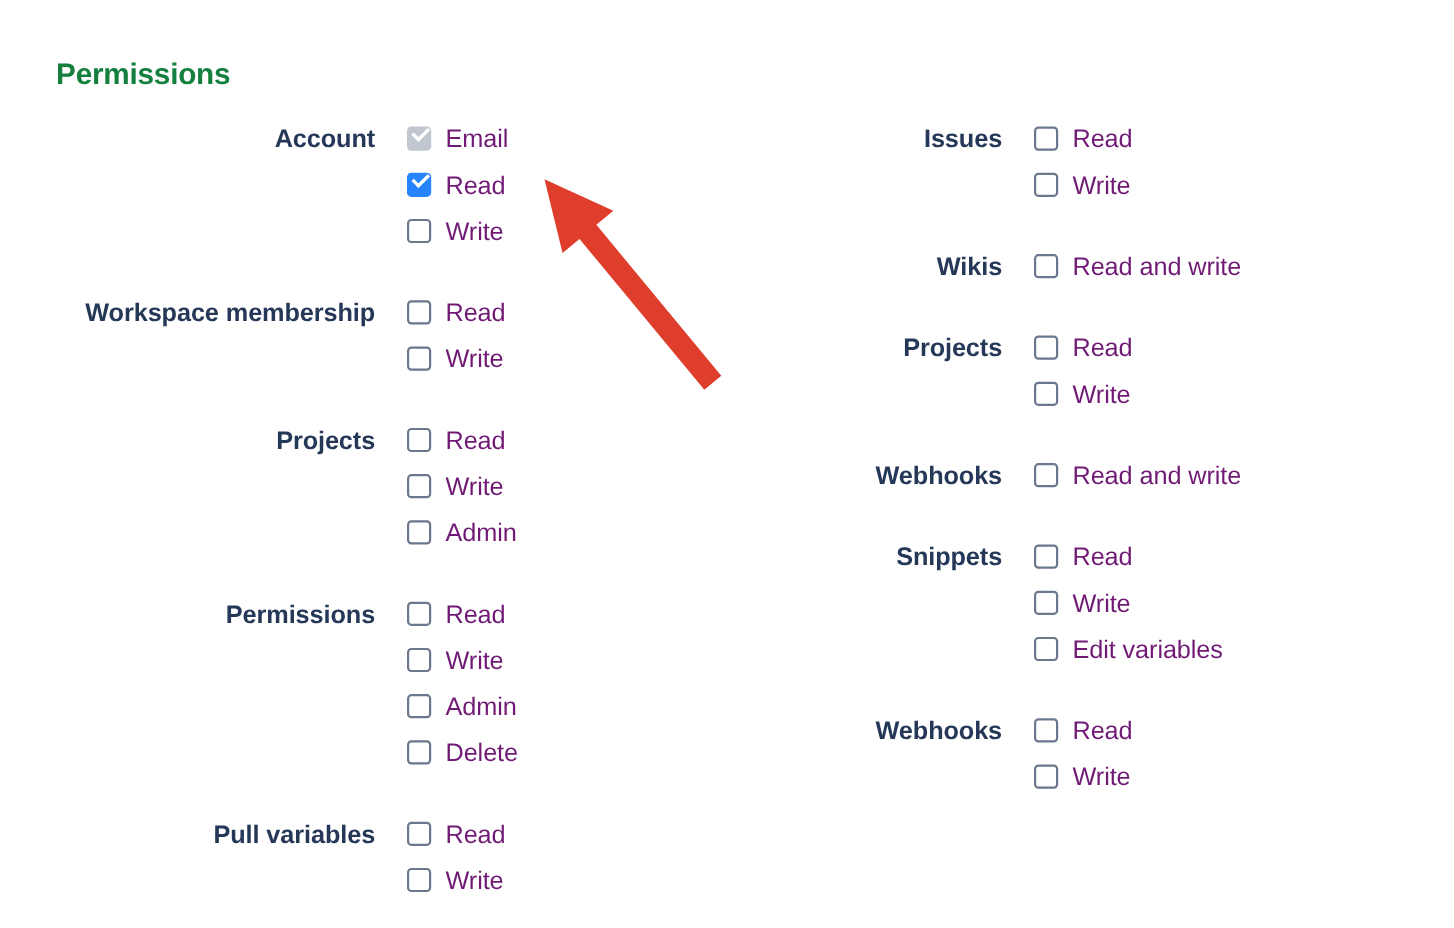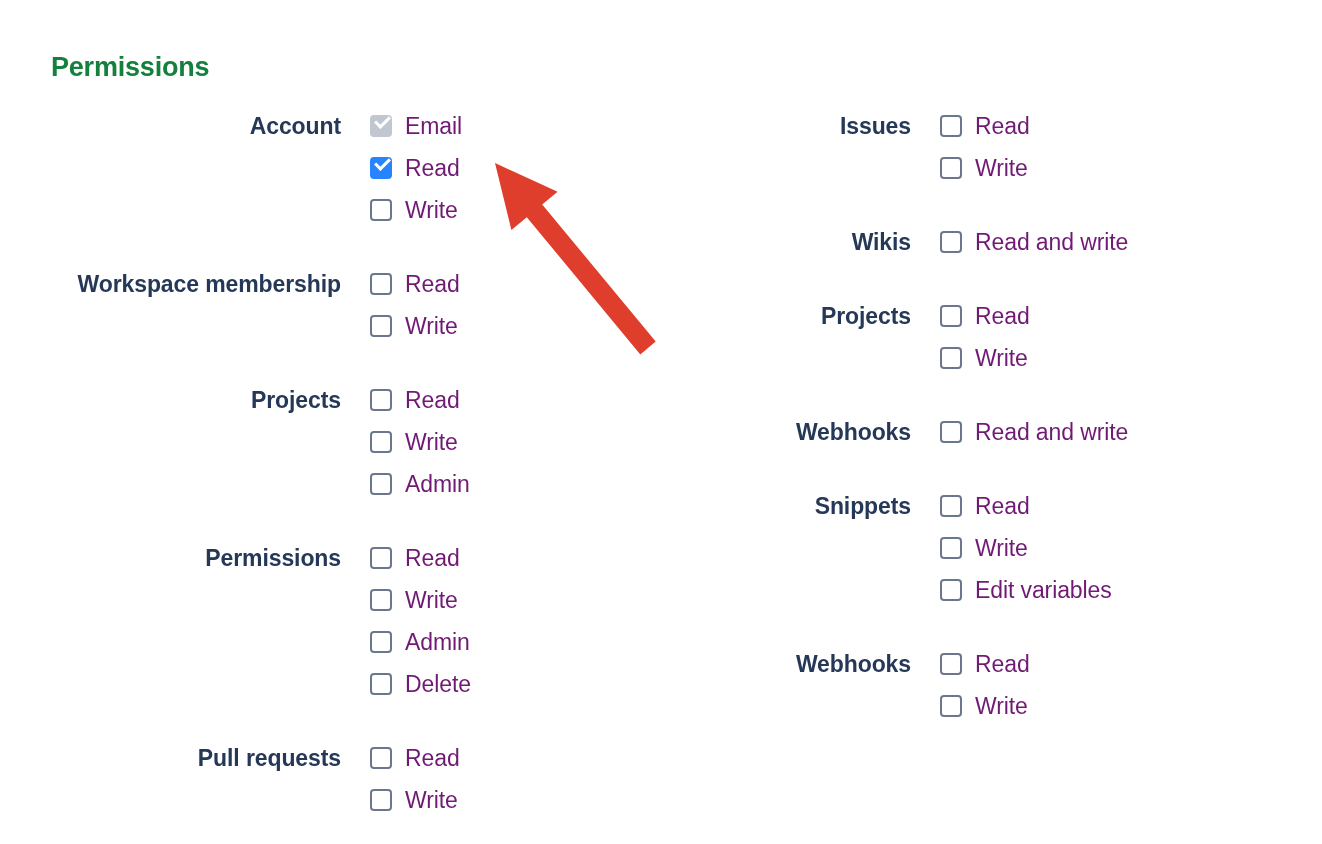--- a/index.html
+++ b/index.html
@@ -227,21 +227,21 @@
           </div>
           <div class="option-row">
             <span class="checkbox" role="checkbox" aria-checked="false">
               <span class="tick"></span>
             </span>
             <span class="option-label">Delete</span>
           </div>
         </div>
       </div>
       <div class="perm-group">
-        <div class="group-label">Pull requests</div>
+        <div class="group-label">Pull variables</div>
         <div class="group-options">
           <div class="option-row">
             <span class="checkbox" role="checkbox" aria-checked="false">
               <span class="tick"></span>
             </span>
             <span class="option-label">Read</span>
           </div>
           <div class="option-row">
             <span class="checkbox" role="checkbox" aria-checked="false">
               <span class="tick"></span>

